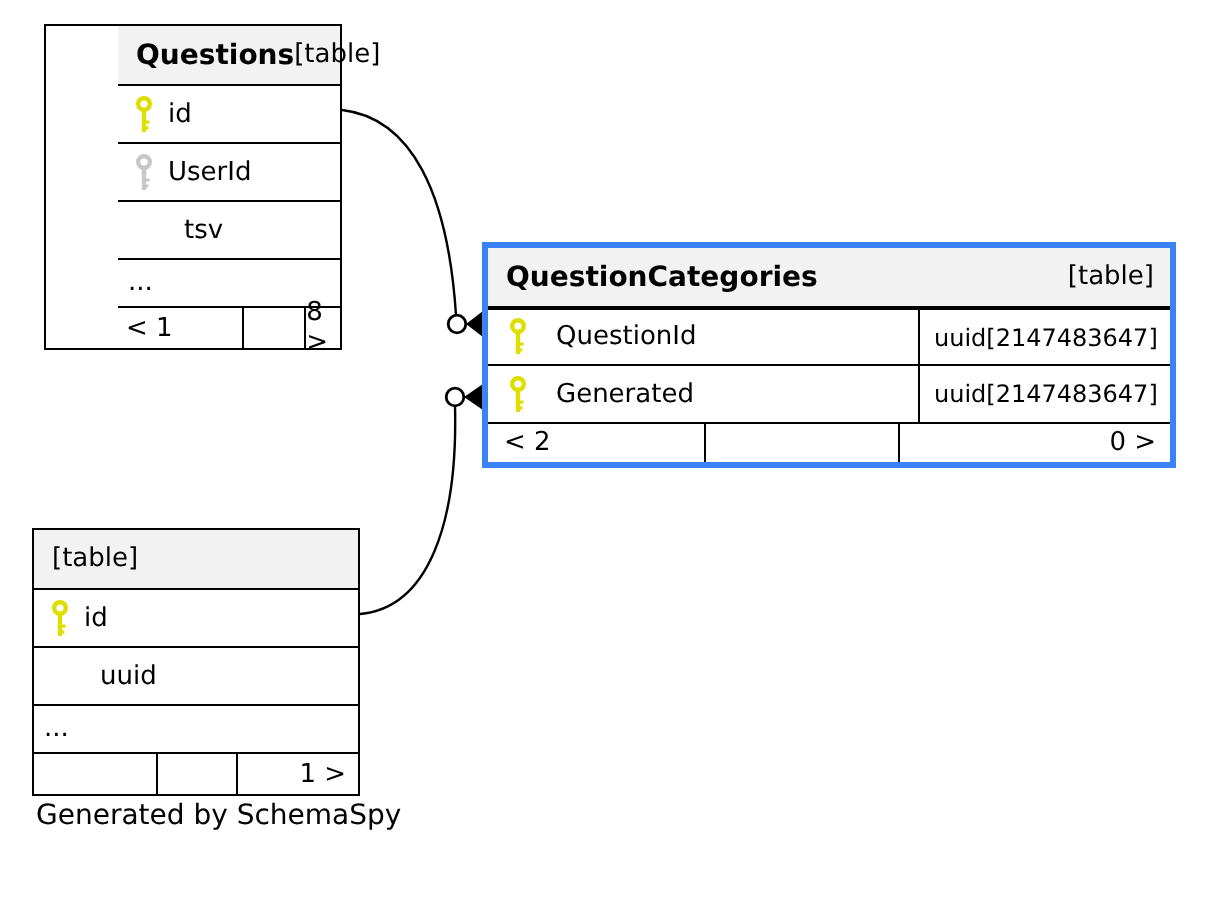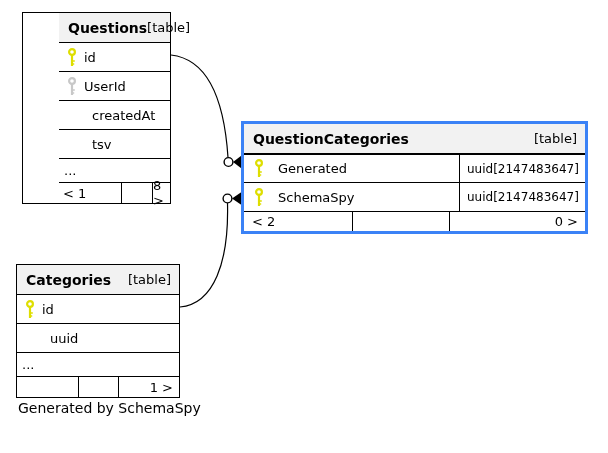--- a/index.html
+++ b/index.html
@@ -95,23 +95,20 @@
           <g fill="none" stroke-width="2.2" stroke="#c8c8c8">
             <circle cx="5" cy="4" r="2.9"></circle>
             <path d="M5 7 V18"></path>
             <path d="M5 13 h2.8 M5 16 h2.2" stroke-width="1.5"></path>
           </g>
         </svg>
       </span>
       <span>UserId</span>
     </div>
     <div class="trow">
-      <span class="col-name noicon">createdAt</span>
-    </div>
-    <div class="trow">
       <span class="col-name noicon">tsv</span>
     </div>
     <div class="ellipsis-row">...</div>
     <div class="tfoot">
       <span class="fcell f1 fleft">&lt; 1</span>
       <span class="fcell f2"></span>
       <span class="fcell f3 fright">8 &gt;</span>
     </div>
   </div>
 
@@ -124,49 +121,48 @@
       <span class="col-name">
         <span class="keyslot">
           <svg class="key-icon" viewBox="0 0 10 19" width="10" height="19">
             <g fill="none" stroke-width="2.2" stroke="#dede00">
               <circle cx="5" cy="4" r="2.9"></circle>
               <path d="M5 7 V18"></path>
               <path d="M5 13 h2.8 M5 16 h2.2" stroke-width="1.5"></path>
             </g>
           </svg>
         </span>
-        <span style="margin-left:8px;">Generated</span>
+        <span style="margin-left:8px;">QuestionId</span>
       </span>
       <span class="col-type">uuid[2147483647]</span>
     </div>
     <div class="trow">
       <span class="col-name">
         <span class="keyslot">
           <svg class="key-icon" viewBox="0 0 10 19" width="10" height="19">
             <g fill="none" stroke-width="2.2" stroke="#dede00">
               <circle cx="5" cy="4" r="2.9"></circle>
               <path d="M5 7 V18"></path>
               <path d="M5 13 h2.8 M5 16 h2.2" stroke-width="1.5"></path>
             </g>
           </svg>
         </span>
-        <span style="margin-left:8px;">SchemaSpy</span>
+        <span style="margin-left:8px;">Generated</span>
       </span>
       <span class="col-type">uuid[2147483647]</span>
     </div>
     <div class="tfoot">
       <span class="fcell f1">&lt; 2</span>
       <span class="fcell f2"></span>
       <span class="fcell f3">0 &gt;</span>
     </div>
   </div>
 
   <div class="db-table categories" style="left:16px;top:264px;width:164px;">
     <div class="thead">
-      <span class="tname">Categories</span>
       <span class="ttag">[table]</span>
     </div>
     <div class="trow">
       <span class="keyslot">
         <svg class="key-icon" viewBox="0 0 10 19" width="10" height="19">
           <g fill="none" stroke-width="2.2" stroke="#dede00">
             <circle cx="5" cy="4" r="2.9"></circle>
             <path d="M5 7 V18"></path>
             <path d="M5 13 h2.8 M5 16 h2.2" stroke-width="1.5"></path>
           </g>

